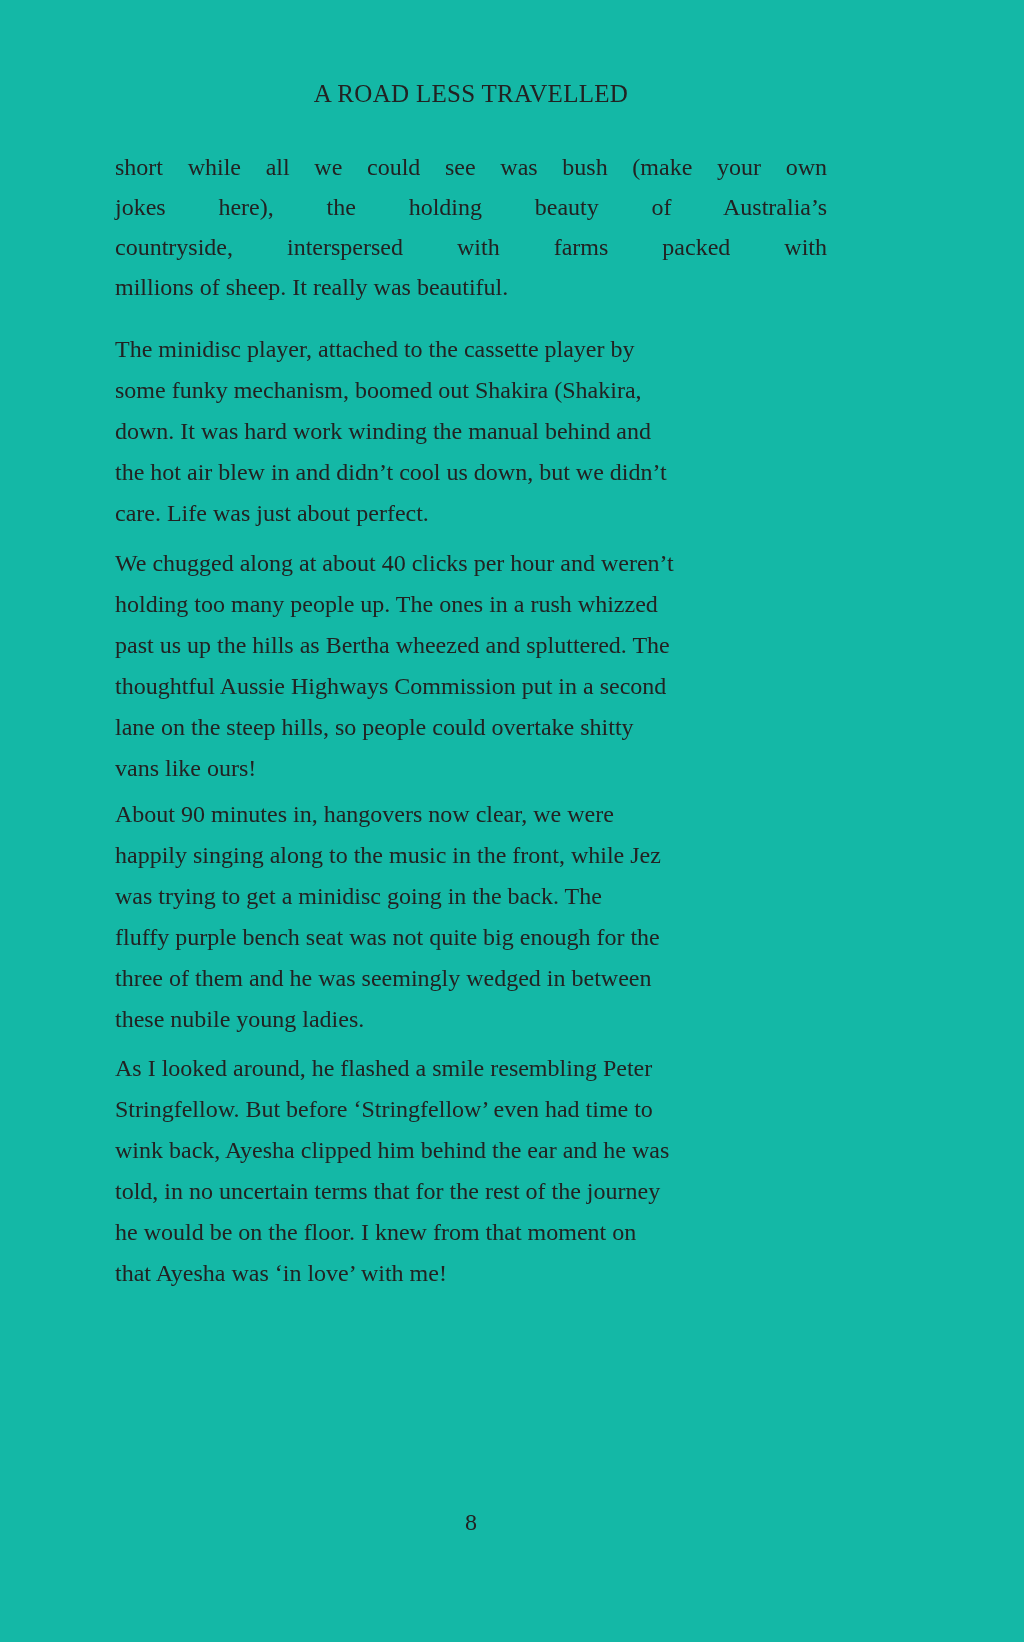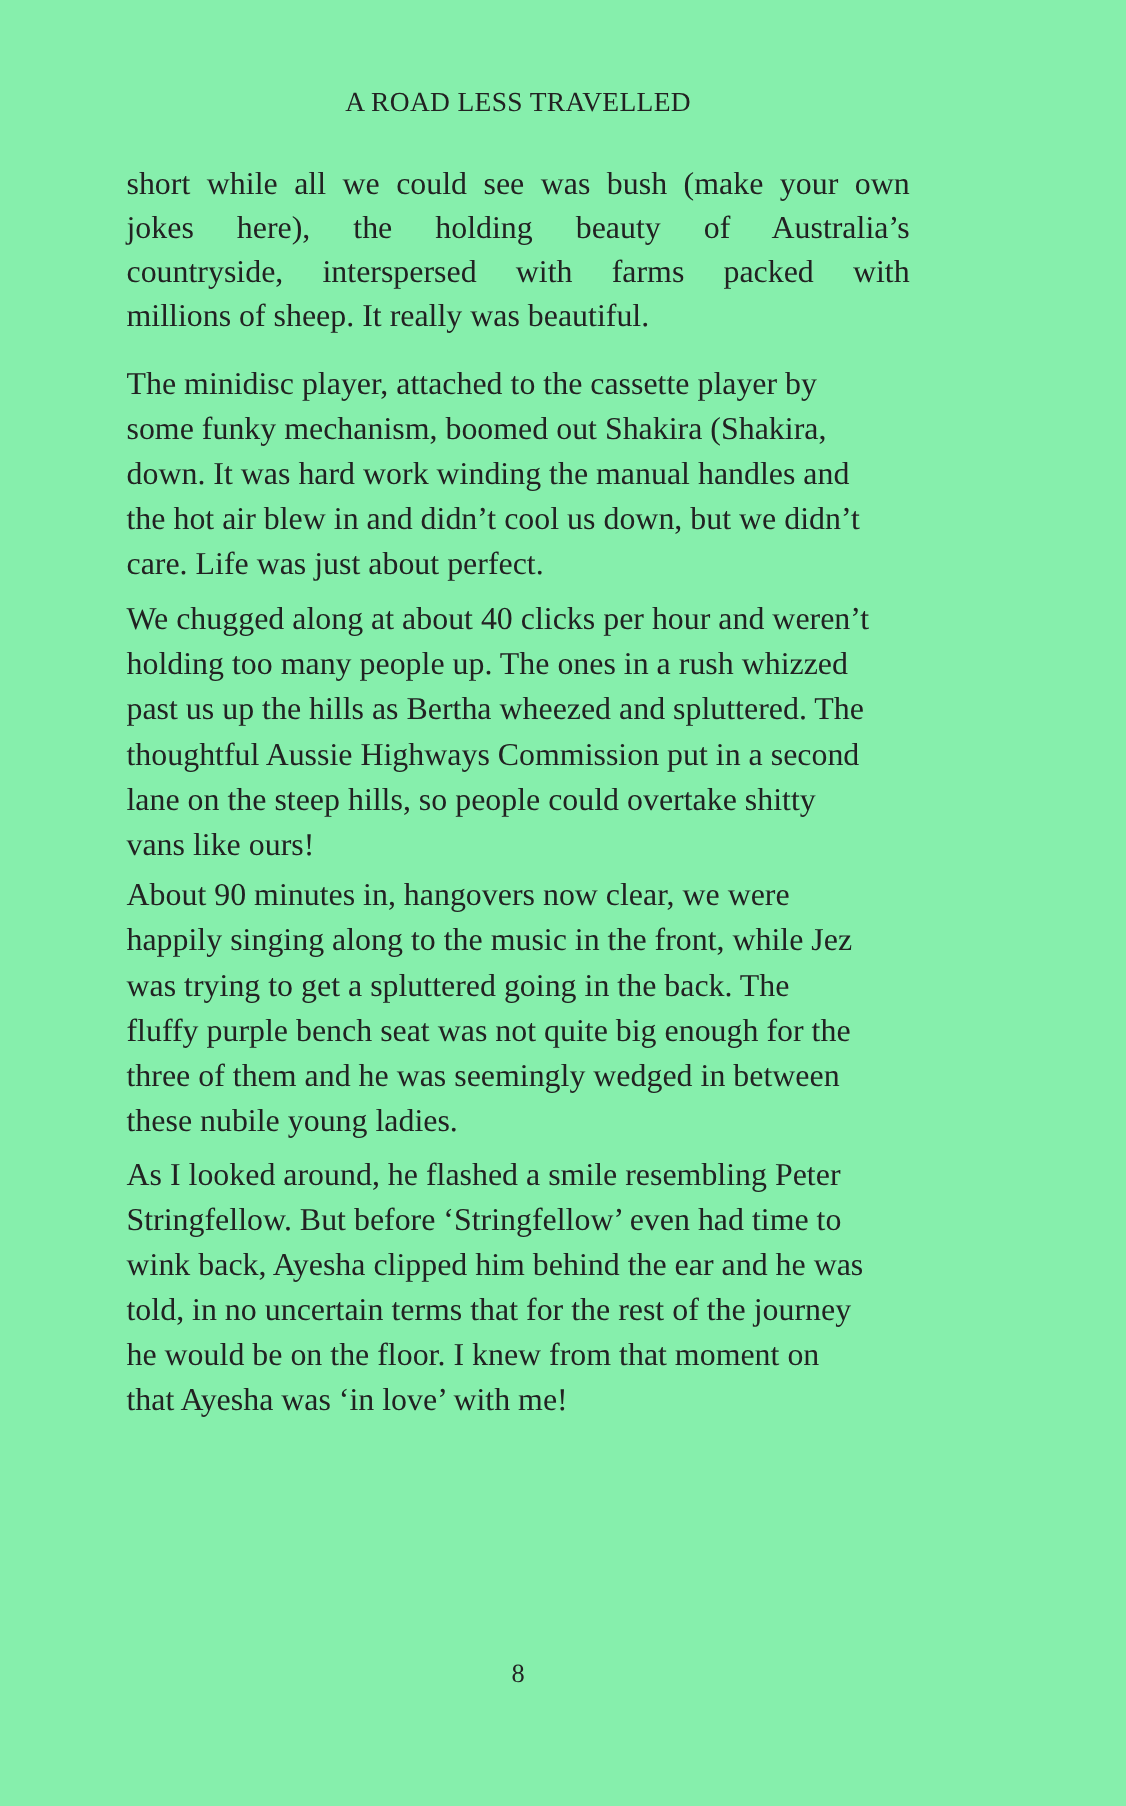--- a/index.html
+++ b/index.html
@@ -1,40 +1,40 @@
 <!DOCTYPE html>
 <html><head>
 <meta charset="utf-8">
 <style>
   html, body { margin: 0; padding: 0; background: #ffffff; }
   .page {
     position: relative;
     width: 1024px;
     height: 1642px;
-    background: #86efac;
+    background: #14b8a6;
     font-family: "Liberation Serif", "DejaVu Serif", serif;
     color: #222222;
     overflow: hidden;
   }
   .content {
     position: absolute;
     left: 115px;
     top: 0;
     width: 712px;
   }
   .page-header {
     margin-top: 79px;
     font-size: 25px;
     line-height: 30px;
     text-align: center;
     letter-spacing: 0.3px;
     white-space: nowrap;
   }
   .para {
-    font-size: 29px;
+    font-size: 24px;
     line-height: 41px;
   }
   .para-1 { margin-top: 38px; line-height: 40px; }
   .para-2 { margin-top: 22px; }
   .para-3 { margin-top: 9px; }
   .para-4 { margin-top: 5px; }
   .para-5 { margin-top: 8px; }
   .line {
     white-space: nowrap;
     text-align: left;
@@ -65,38 +65,38 @@
     <div class="para para-1">
       <div class="jline">short while all we could see was bush (make your own</div>
       <div class="jline">jokes here), the holding beauty of Australia’s</div>
       <div class="jline">countryside, interspersed with farms packed with</div>
       <div class="line">millions of sheep. It really was beautiful.</div>
     </div>
 
     <div class="para para-2">
       <div class="line">The minidisc player, attached to the cassette player by</div>
       <div class="line">some funky mechanism, boomed out Shakira (Shakira,</div>
-      <div class="line">down. It was hard work winding the manual handles and</div>
+      <div class="line">down. It was hard work winding the manual behind and</div>
       <div class="line">the hot air blew in and didn’t cool us down, but we didn’t</div>
       <div class="line">care. Life was just about perfect.</div>
     </div>
 
     <div class="para para-3">
       <div class="line">We chugged along at about 40 clicks per hour and weren’t</div>
       <div class="line">holding too many people up. The ones in a rush whizzed</div>
       <div class="line">past us up the hills as Bertha wheezed and spluttered. The</div>
       <div class="line">thoughtful Aussie Highways Commission put in a second</div>
       <div class="line">lane on the steep hills, so people could overtake shitty</div>
       <div class="line">vans like ours!</div>
     </div>
 
     <div class="para para-4">
       <div class="line">About 90 minutes in, hangovers now clear, we were</div>
       <div class="line">happily singing along to the music in the front, while Jez</div>
-      <div class="line">was trying to get a spluttered going in the back. The</div>
+      <div class="line">was trying to get a minidisc going in the back. The</div>
       <div class="line">fluffy purple bench seat was not quite big enough for the</div>
       <div class="line">three of them and he was seemingly wedged in between</div>
       <div class="line">these nubile young ladies.</div>
     </div>
 
     <div class="para para-5">
       <div class="line">As I looked around, he flashed a smile resembling Peter</div>
       <div class="line">Stringfellow. But before ‘Stringfellow’ even had time to</div>
       <div class="line">wink back, Ayesha clipped him behind the ear and he was</div>
       <div class="line">told, in no uncertain terms that for the rest of the journey</div>

